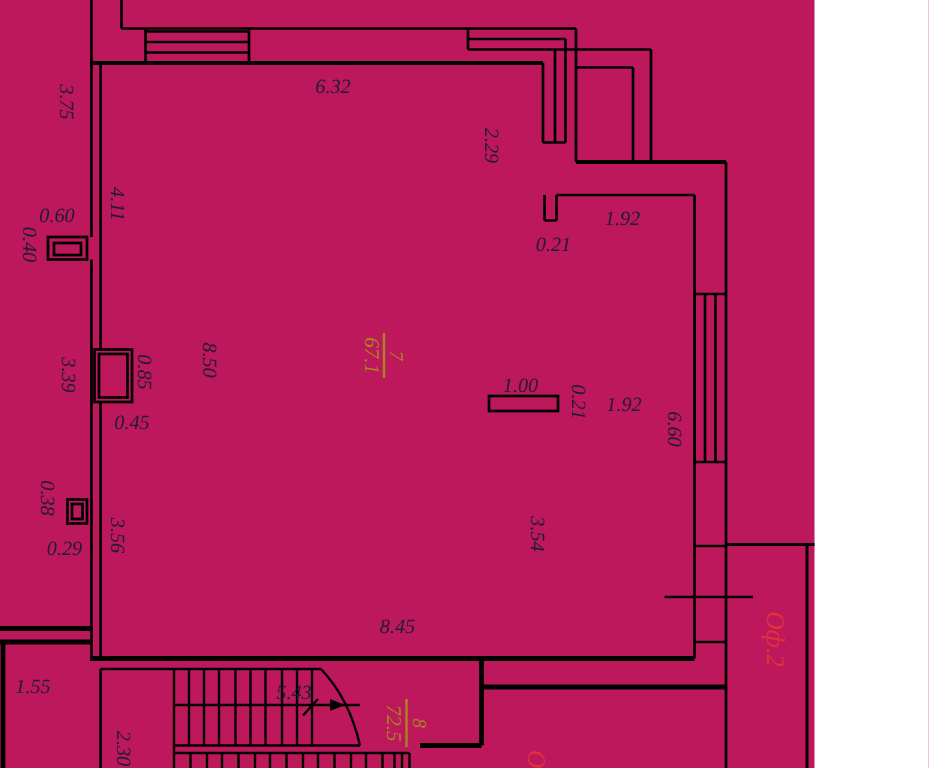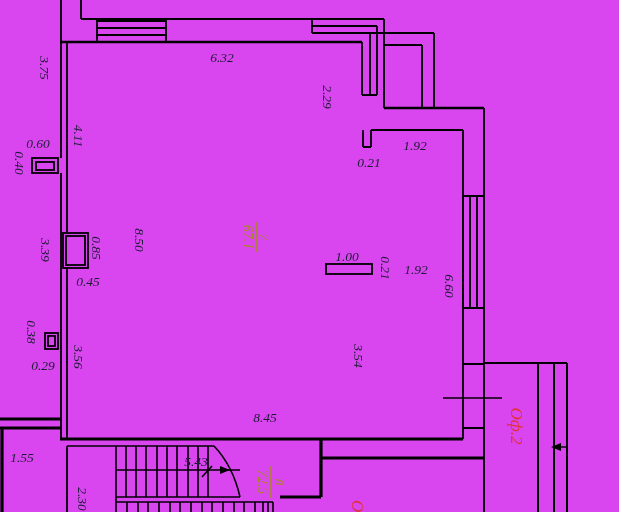--- a/index.html
+++ b/index.html
@@ -1,16 +1,16 @@
 <!DOCTYPE html>
 <html><head>
 <meta charset="utf-8">
 <style>
   html, body { margin: 0; padding: 0; background: #ffffff; }
-  .plan-wrap { width: 619px; height: 512px; position: relative; overflow: hidden; background: #d946ef; }
+  .plan-wrap { width: 543px; height: 512px; position: relative; overflow: hidden; background: #be185d; }
   svg { display: block; }
   text {
     font-family: "Liberation Serif", "DejaVu Serif", serif;
     font-style: italic;
   }
   .dim-text  { font-size: 13.5px; }
   .room-num  { font-size: 13px; }
   .room-area { font-size: 14px; }
   .office-text { font-size: 17px; }
 </style>

